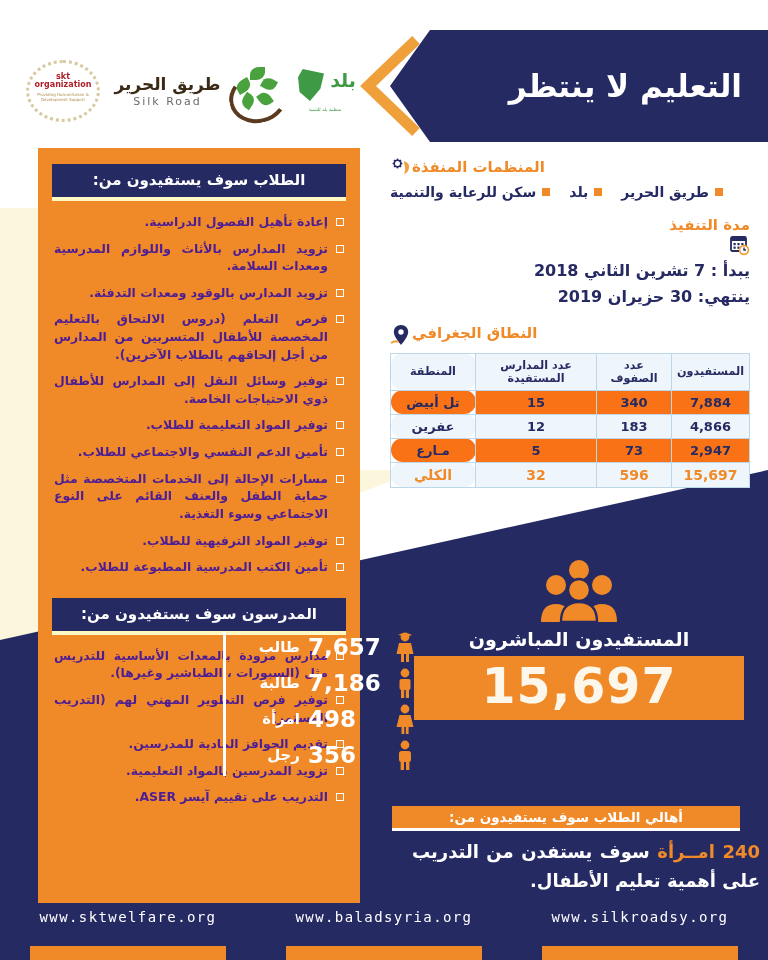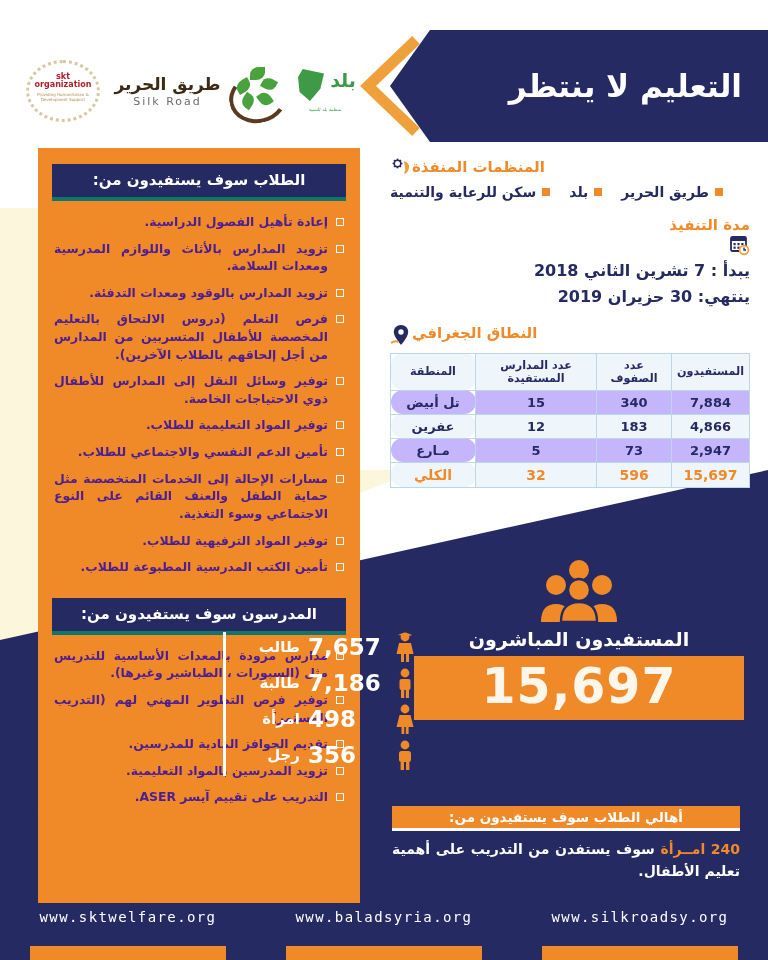--- a/index.html
+++ b/index.html
@@ -102,21 +102,21 @@
   }
 
   
   .panel-orange{
     position:absolute;left:38px;top:148px;width:322px;height:755px;
     background:#f08a28;
   }
   .sec-head{
     margin:0 14px;background:#262a63;color:#fff;
     text-align:center;font-size:15px;font-weight:700;
-    padding:7px 0 8px;border-bottom:4px solid #0f766e;
+    padding:7px 0 8px;border-bottom:4px solid #fef9c3;
   }
   .sec-head.first{margin-top:16px;}
   .sec-head.second{margin-top:22px;}
   ul.blist{
     list-style:none;margin:12px 16px 0 16px;padding:0;
   }
   ul.blist li{
     position:relative;padding-right:16px;margin-bottom:9px;
     font-size:12.4px;line-height:1.42;color:#4c1d95;text-align:justify;
     font-weight:600;
@@ -153,21 +153,21 @@
     font-size:12px;
   }
   table.geo th{
     background:#eef6fc;color:#262a63;font-weight:700;font-size:11.2px;
     padding:5px 5px;border:1px solid #bcd6ea;text-align:center;
   }
   table.geo td{
     padding:4px 5px;border:1px solid #bcd6ea;text-align:center;
     color:#262a63;font-weight:700;font-size:13px;
   }
-  table.geo tr.r-odd td{background:#c4b5fd;}
+  table.geo tr.r-odd td{background:#f97316;}
   table.geo tr.r-even td{background:#eef6fc;}
   table.geo tr.r-total td{background:#eef6fc;color:#f08a28;font-size:14px;}
   table.geo td.reg,table.geo th.reg{width:74px;border-radius:12px;}
 
   
   .ben-wrap{
     position:absolute;right:24px;top:560px;width:330px;color:#fff;text-align:center;
   }
   .ben-icon{margin:0 auto 6px auto;width:92px;height:62px;}
   .ben-label{font-size:19px;font-weight:700;color:#fff;margin-bottom:6px;}
@@ -188,22 +188,22 @@
   .ben-item .lbl{font-size:15px;font-weight:700;}
 
   
   .parents-head{
     position:absolute;left:392px;top:806px;width:348px;height:22px;
     background:#f08a28;color:#fff;font-size:13.5px;font-weight:700;
     display:flex;align-items:center;justify-content:center;
     border-bottom:3px solid #fff;
   }
   .parents-body{
-    position:absolute;left:392px;top:838px;width:348px;
-    color:#ffffff;font-size:14px;line-height:1.6;text-align:justify;
+    position:absolute;left:412px;top:838px;width:348px;
+    color:#ffffff;font-size:18px;line-height:1.6;text-align:justify;
     direction:rtl;font-weight:600;
   }
   .parents-body .hl{color:#f08a28;font-weight:700;}
 
   
   .foot-urls{
     position:absolute;left:0;bottom:30px;width:768px;height:26px;
     display:flex;align-items:center;justify-content:space-around;
     direction:ltr;
   }

